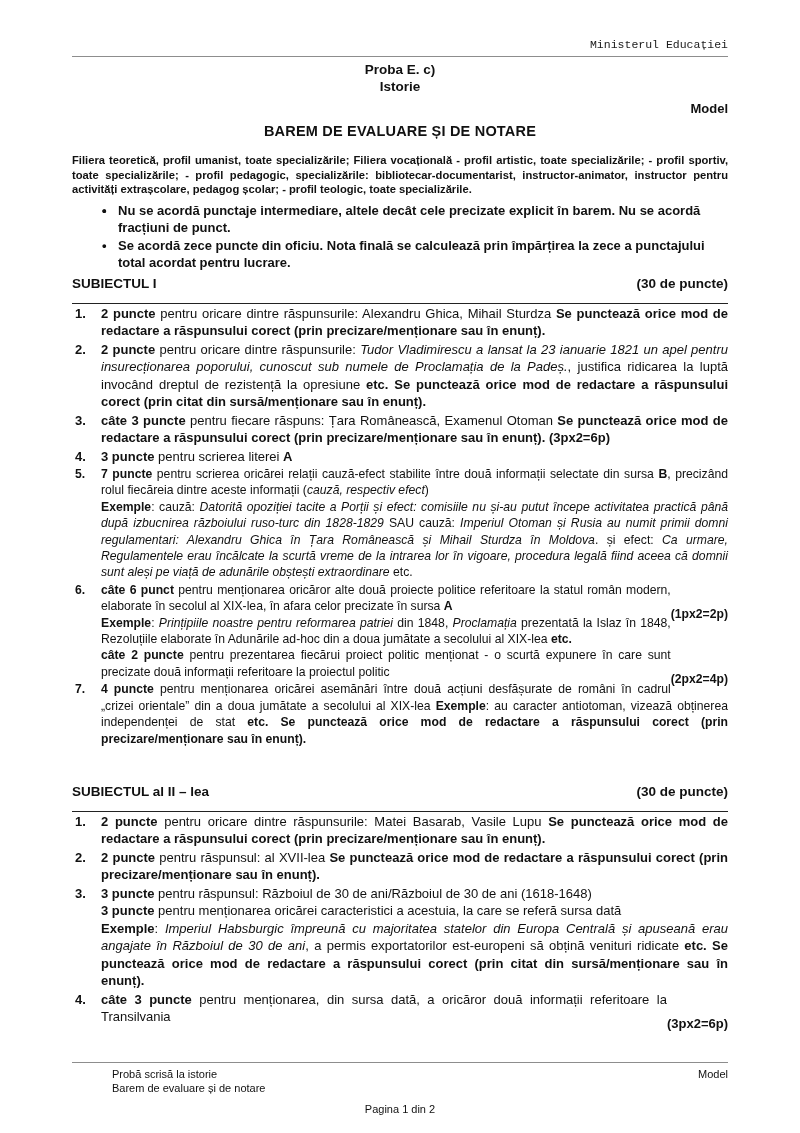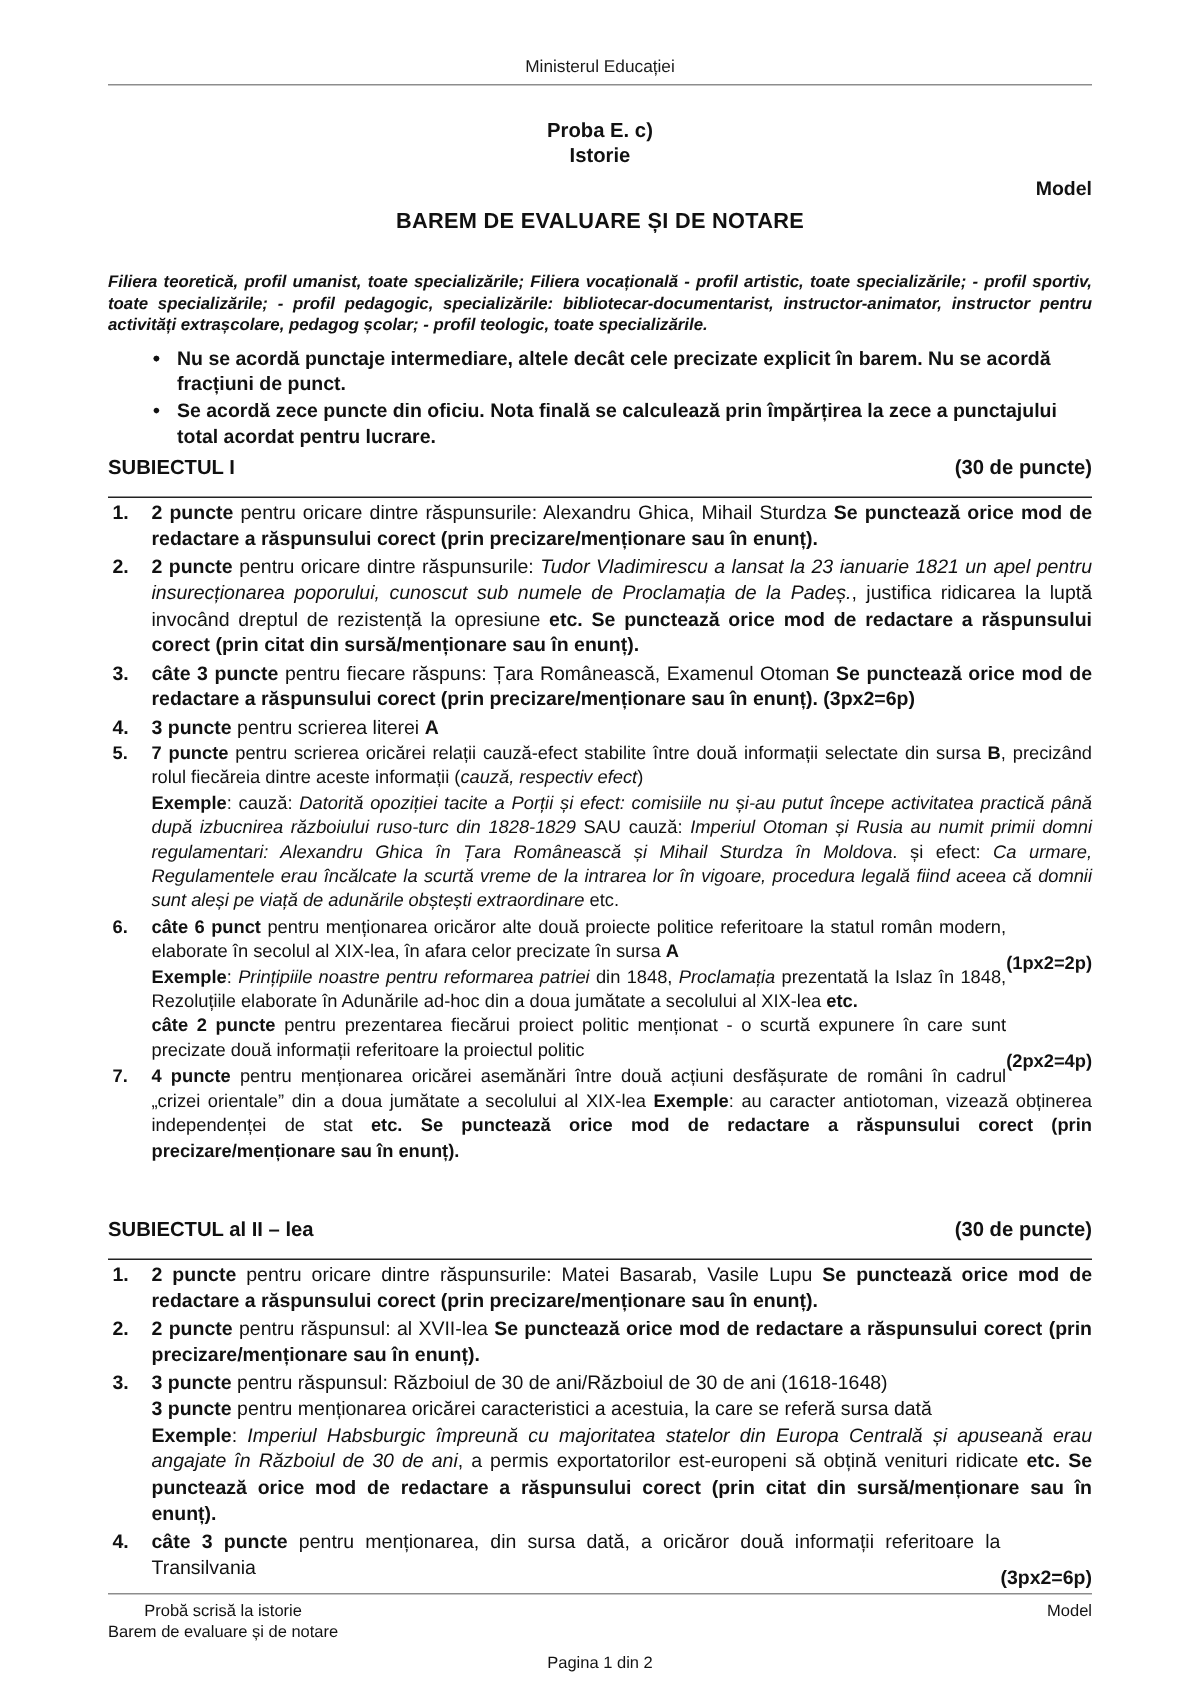--- a/index.html
+++ b/index.html
@@ -19,67 +19,67 @@
   .page {
     position: relative;
     width: 800px;
     height: 1133px;
     box-sizing: border-box;
     padding: 0 72px 0 72px;
   }
 
   
   .ministry {
-    text-align: center;
+    text-align: right;
     font-size: 11.5px;
     line-height: 14px;
     padding-top: 38px;
     color: #1a1a1a;
+    font-family: Liberation Mono, monospace;
   }
   .hrule {
     border: 0;
     border-top: 1.4px solid #8d8d8d;
     margin: 4px 0 0 0;
     height: 0;
   }
   .exam-title {
     text-align: center;
     font-size: 16.5px;
     font-weight: bold;
     margin-top: 13px;
     letter-spacing: .1px;
   }
   .proba {
     text-align: center;
     font-size: 13.5px;
     font-weight: bold;
-    margin-top: 21px;
+    margin-top: 4px;
     line-height: 17px;
   }
   .model-right {
     text-align: right;
     font-size: 13px;
     font-weight: bold;
     margin-top: 6px;
   }
   .barem-title {
     text-align: center;
     font-size: 14.5px;
     font-weight: bold;
     margin-top: 7px;
     letter-spacing: .2px;
   }
 
   .filiera {
     font-size: 11.2px;
-    font-style: italic;
     font-weight: bold;
     line-height: 14.5px;
     text-align: justify;
-    margin-top: 25px;
+    margin-top: 14px;
   }
 
   
   ul.rules {
     list-style: none;
     margin: 5px 0 0 0;
     padding: 0;
   }
   ul.rules li {
     position: relative;
@@ -150,21 +150,21 @@
     border-top: 1.2px solid #8d8d8d;
     margin: 0 0 4px 0;
   }
   .footer-row {
     display: flex;
     justify-content: space-between;
     align-items: flex-start;
     font-size: 11px;
     line-height: 14px;
   }
-  .footer-left { text-align: center; }
+  .footer-left { text-align: left; margin-left: 40px; }
   .footer-right { font-size: 11px; }
   .page-num {
     text-align: center;
     font-size: 11px;
     margin-top: 8px;
   }
 </style>
 </head>
 <body>
 

